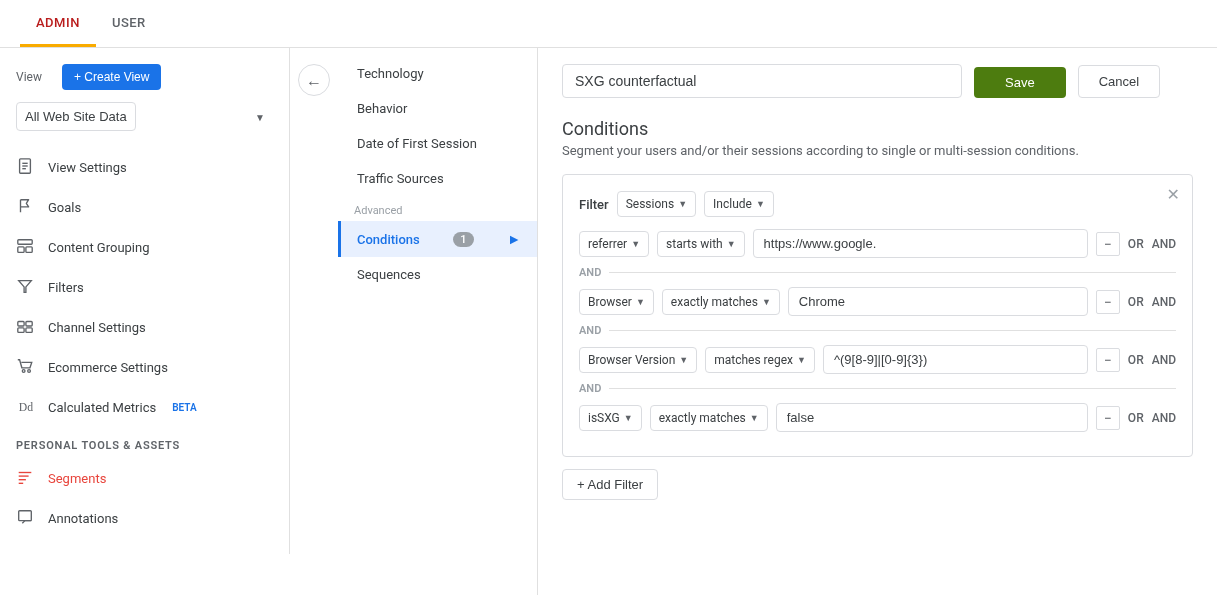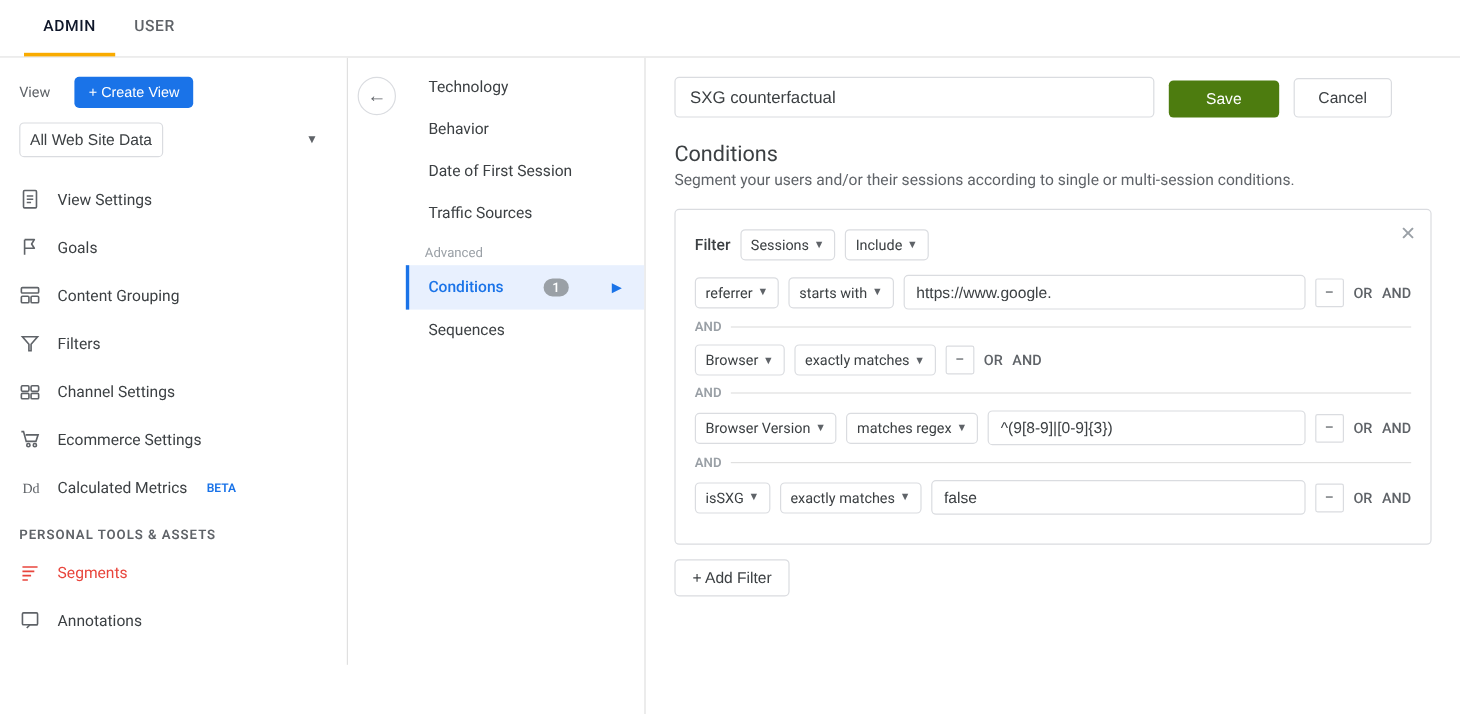--- a/index.html
+++ b/index.html
@@ -17,21 +17,21 @@
       padding: 14px 16px;
       font-size: 13px;
       font-weight: 500;
       color: #5f6368;
       cursor: pointer;
       border-bottom: 3px solid transparent;
       text-transform: uppercase;
       letter-spacing: 0.5px;
     }
     .top-nav-item.active {
-      color: #0f172a;
+      color: #b91c1c;
       border-bottom: 3px solid #f9ab00;
       text-align: center;
     }
 
     
     .main-layout {
       display: flex;
       height: calc(595px - 48px);
       overflow: hidden;
     }
@@ -547,20 +547,21 @@
 
       <div class="filter-row">
         <div class="filter-dropdown">
           <span>Browser</span>
           <span class="filter-dropdown-arrow">▼</span>
         </div>
         <div class="filter-dropdown">
           <span>exactly matches</span>
           <span class="filter-dropdown-arrow">▼</span>
         </div>
+        <input class="filter-text-input" type="text" value="Chrome" style="">
         <div class="filter-action-btn">−</div>
         <span class="filter-action-text">OR</span>
         <span class="filter-action-text" style="cursor:pointer;">AND</span>
       </div>
 
       <div class="and-separator">
         <span>AND</span>
       </div>
 
       <div class="filter-row">

